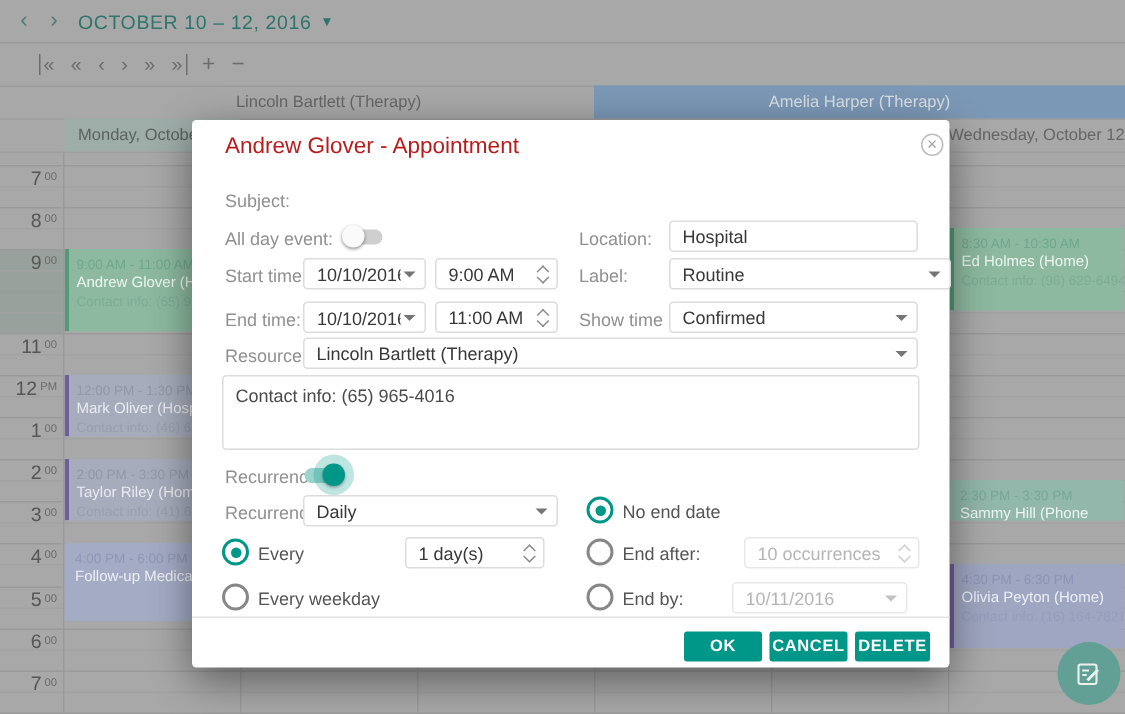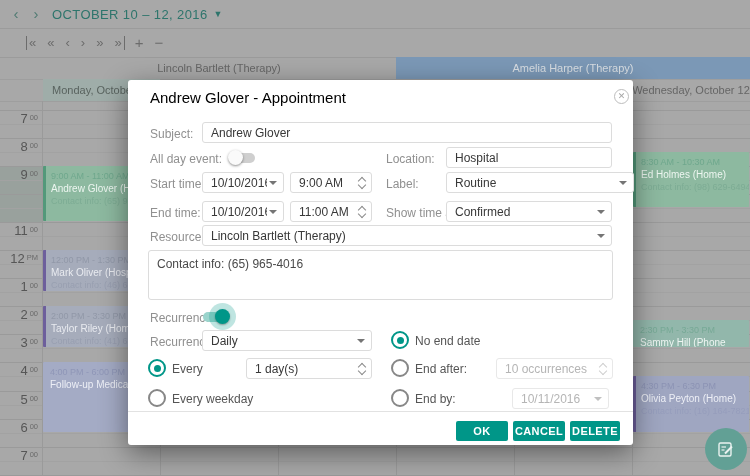--- a/index.html
+++ b/index.html
@@ -57,21 +57,21 @@
   .appt.purpleblue .at{color:#8c93b4;} .appt.purpleblue .atitle{color:#edeff6;} .appt.purpleblue .acontact{color:#969dbc;}
   .appt.blue{background:#a4abc5;}
   .appt.blue .at{color:#8f96b7;} .appt.blue .atitle{color:#edeff6;}
 
   .fab{position:absolute;left:705px;top:428px;width:42px;height:42px;border-radius:50%;background:#62a095;
     display:flex;align-items:center;justify-content:center;z-index:3;}
 
   
   .dialog{position:absolute;left:128px;top:80px;width:505px;height:365px;background:#fff;border-radius:3px;
     box-shadow:0 8px 28px rgba(0,0,0,.45);z-index:10;font-size:12px;color:#383838;}
-  .dtitle{position:absolute;left:22px;top:9px;font-size:15px;color:#000000;}
+  .dtitle{position:absolute;left:22px;top:9px;font-size:15px;color:#b91c1c;}
   .dclose{position:absolute;left:486px;top:9px;width:13px;height:13px;border:1px solid #bdbdbd;border-radius:50%;
     color:#a6a6a6;font-size:9px;line-height:13px;text-align:center;}
   .dlabel{position:absolute;font-size:12px;color:#909090;}
   .dfield{position:absolute;height:21px;box-sizing:border-box;}
   .dfield input{width:100%;height:100%;box-sizing:border-box;border:1px solid #dcdcdc;border-radius:3px;
     font-family:inherit;font-size:12px;color:#383838;padding:0 16px 0 8px;outline:none;background:#fff;}
   .dfield input.noicon{padding-right:8px;}
   .dfield.dis input{color:#b5b5b5;border-color:#e8e8e8;}
   .caret{position:absolute;right:7px;top:9px;width:0;height:0;border-left:4px solid transparent;
     border-right:4px solid transparent;border-top:4px solid #757575;pointer-events:none;}
@@ -235,21 +235,21 @@
         <div class="appt purple" style="left: 43px; top: 250.25px; height: 41.075px;">
           <div class="at">12:00 PM - 1:30 PM</div>
           <div class="atitle">Mark Oliver (Hospital)</div>
           <div class="acontact">Contact info: (46) 683-6464</div>
         </div>
         <div class="appt purple" style="left: 43px; top: 306.35px; height: 41.075px;">
           <div class="at">2:00 PM - 3:30 PM</div>
           <div class="atitle">Taylor Riley (Home)</div>
           <div class="acontact">Contact info: (41) 671-9633</div>
         </div>
-        <div class="appt blue" style="left: 43px; top: 362.45px; height: 70px;">
+        <div class="appt blue" style="left: 43px; top: 362.45px; height: 52px;">
           <div class="at">4:00 PM - 6:00 PM</div>
           <div class="atitle">Follow-up Medical Check-up</div>
         </div>
         <div class="appt green" style="left: 633px; top: 152.075px; height: 55.1px;">
           <div class="at">8:30 AM - 10:30 AM</div>
           <div class="atitle">Ed Holmes (Home)</div>
           <div class="acontact">Contact info: (98) 629-6494</div>
         </div>
         <div class="appt teal" style="left: 633px; top: 320.375px; height: 27.05px;">
           <div class="at">2:30 PM - 3:30 PM</div>
@@ -270,23 +270,20 @@
         <line x1="9" y1="14.5" x2="16" y2="7.5" stroke="#eaf2f0" stroke-width="2"></line>
       </svg>
     </div>
   </div>
 
   <div class="dialog">
     <div class="dtitle">Andrew Glover - Appointment</div>
     <div class="dclose">✕</div>
 
     <div class="dlabel" style="left:22px;top:47px">Subject:</div>
-    <div class="dfield" style="left:74px;top:42px;width:410px">
-      <input class="noicon" value="Andrew Glover" style="">
-    </div>
 
     <div class="dlabel" style="left:22px;top:72px">All day event:</div>
     <div class="toggle off" style="left:100px;top:70px">
       <div class="track"></div>
         <div class="thumb"></div>
     </div>
     <div class="dlabel" style="left:258px;top:72px">Location:</div>
     <div class="dfield" style="left:318px;top:67px;width:166px">
       <input class="noicon" value="Hospital" style="">
     </div>
@@ -345,42 +342,42 @@
     <div class="dlabel" style="left:22px;top:255px">Recurrence:</div>
     <div class="dfield" style="left:74px;top:250px;width:170px">
       <input value="Daily" style="">
       <span class="caret"></span>
     </div>
     <span class="radio checked" style="left:263px;top:251px"></span>
     <span class="rlabel" style="left:287px;top:254px">No end date</span>
 
     <span class="radio checked" style="left:20px;top:279px"></span>
     <span class="rlabel" style="left:44px;top:282px">Every</span>
-    <div class="dfield" style="left:118px;top:278px;width:126px">
+    <div class="dfield" style="left:142px;top:278px;width:93px">
       <input value="1 day(s)" style="">
       <span class="spin">
           <span class="chev up"></span>
           <span class="chev dn"></span>
         </span>
     </div>
     <span class="radio" style="left:263px;top:279px"></span>
     <span class="rlabel" style="left:287px;top:282px">End after:</span>
     <div class="dfield dis" style="left:368px;top:278px;width:117px">
       <input disabled="" value="10 occurrences" style="">
       <span class="spin">
           <span class="chev up"></span>
           <span class="chev dn"></span>
         </span>
     </div>
 
     <span class="radio" style="left:20px;top:309px"></span>
     <span class="rlabel" style="left:44px;top:312px">Every weekday</span>
     <span class="radio" style="left:263px;top:309px"></span>
     <span class="rlabel" style="left:287px;top:312px">End by:</span>
-    <div class="dfield dis" style="left:384px;top:308px;width:97px">
+    <div class="dfield dis" style="left:360px;top:308px;width:117px">
       <input disabled="" value="10/11/2016" style="">
       <span class="caret"></span>
     </div>
 
     <div class="ddivider"></div>
     <button class="dbtn" style="left:328px;width:52px">OK</button>
     <button class="dbtn" style="left:385px;width:52px">CANCEL</button>
     <button class="dbtn" style="left:442px;width:50px">DELETE</button>
   </div>
 </div>

